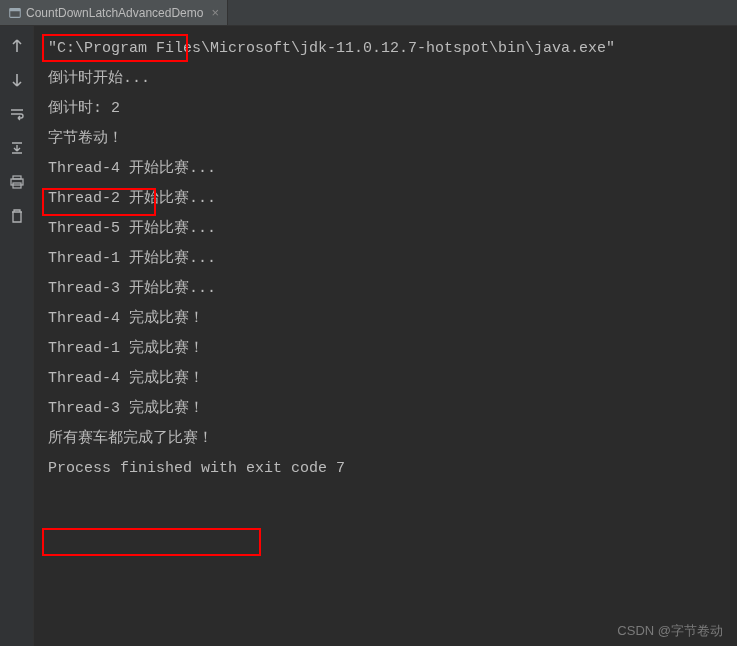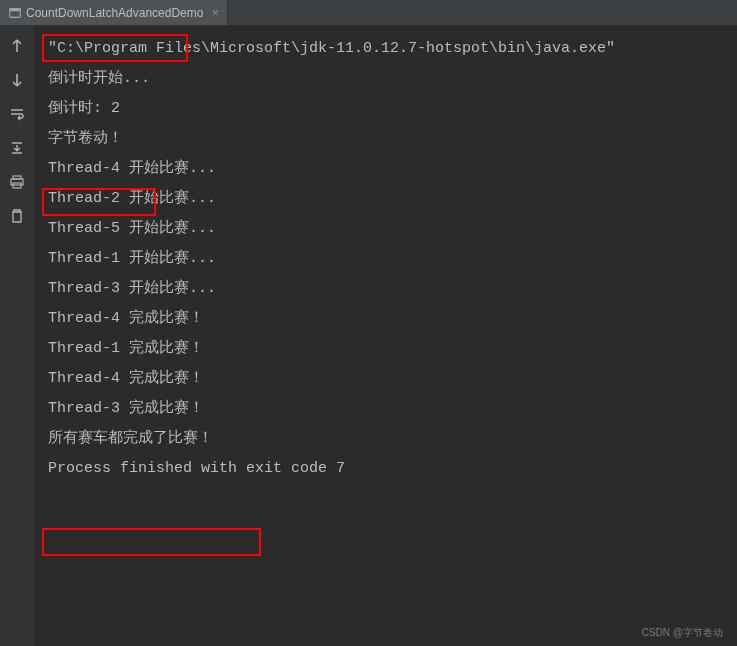--- a/index.html
+++ b/index.html
@@ -87,21 +87,21 @@
       pointer-events: none;
     }
     .hl1 { top: 34px; left: 42px; width: 146px; height: 28px; }
     .hl2 { top: 188px; left: 42px; width: 114px; height: 28px; }
     .hl3 { top: 528px; left: 42px; width: 219px; height: 28px; }
     .watermark {
       position: absolute;
       bottom: 6px;
       right: 14px;
       font-family: -apple-system, "Segoe UI", sans-serif;
-      font-size: 10px;
+      font-size: 13px;
       color: #7a7a7a;
     }
   </style>
 </head>
 <body>
 
 <div class="tab-bar">
   <div class="tab">
     <span class="tab-icon">
       <svg viewBox="0 0 16 16">

